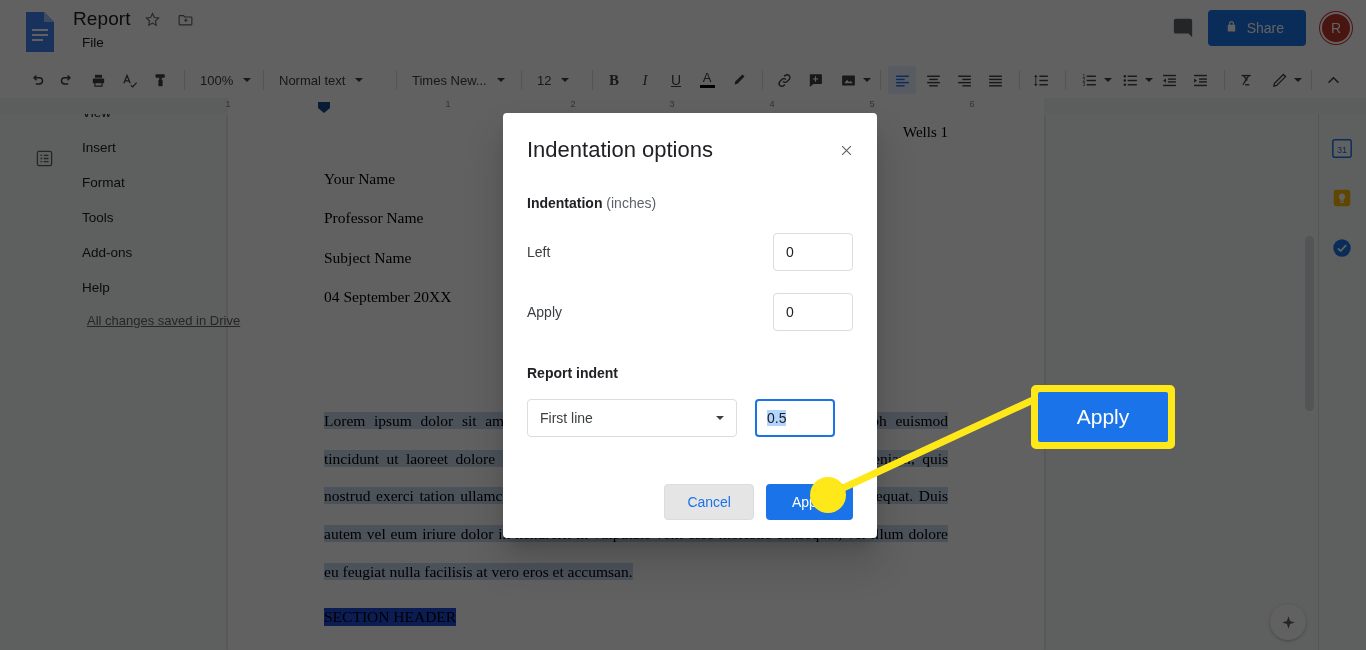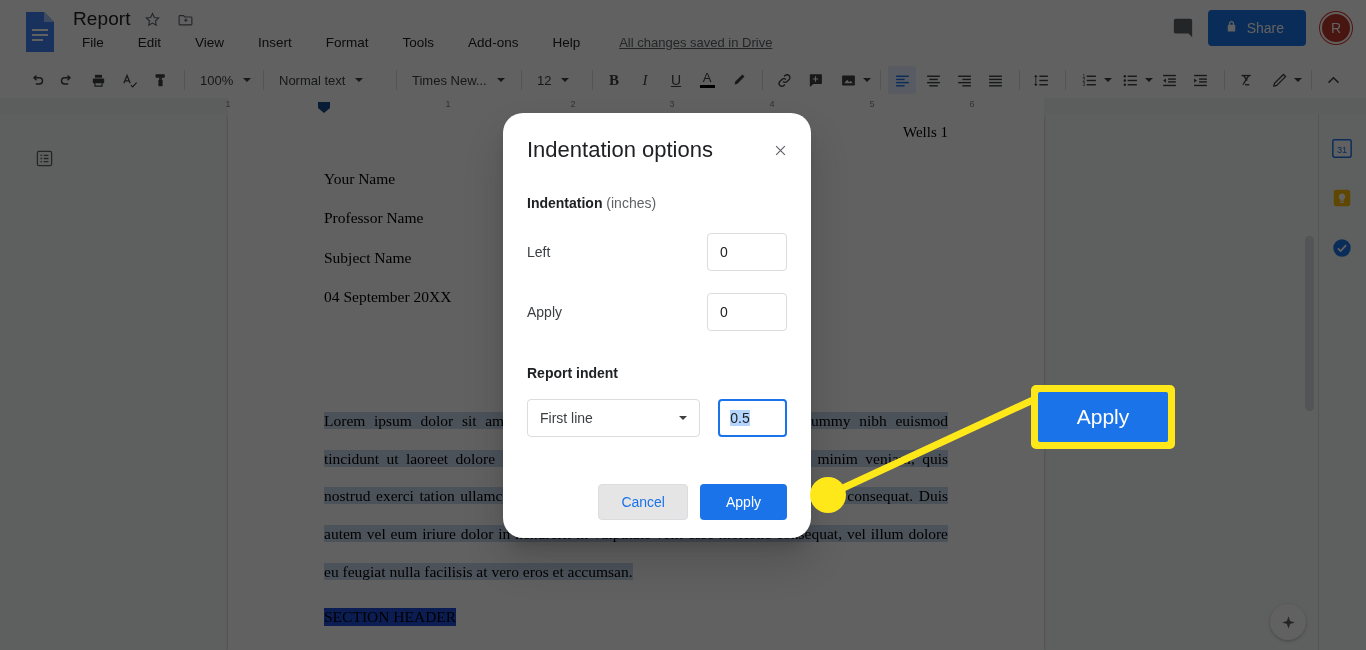--- a/index.html
+++ b/index.html
@@ -19,21 +19,21 @@
     pointer-events: none;
   }
 
   
   .appbar { position:absolute; top:0; left:0; width:1366px; height:62px; background:#fff; z-index:5; }
   .doc-logo { position:absolute; left:22px; top:10px; width:36px; height:44px; }
   .doc-logo svg { display:block; }
   .title-row { position:absolute; left:73px; top:8px; display:flex; align-items:center; gap:11px; }
   .doc-title { font-size:19px; color:#202124; letter-spacing:.1px;text-align:right; }
   .ico-btn { width:22px; height:22px; display:flex; align-items:center; justify-content:center; color:#5f6368; cursor:pointer; }
-  .menubar { position:absolute; left:73px; top:33px; display:flex; align-items:center; gap:16px; }
+  .menubar { position:absolute; left:73px; top:33px; display:flex; align-items:flex-start; gap:16px;flex-direction:column; }
   .menu-item { font-size:13.5px; color:#202124; padding:2px 9px; border-radius:3px; cursor:pointer; }
   .saved-note { font-size:13px; color:#5f6368; margin-left:14px; text-decoration:underline; cursor:pointer; }
 
   .appbar-right { position:absolute; right:14px; top:10px; display:flex; align-items:center; gap:14px; }
   .comment-ico { color:#5f6368; cursor:pointer; display:flex; }
   .share-btn {
     display:flex; align-items:center; gap:8px;
     background:#1a73e8; color:#fff; border:none; border-radius:4px;
     height:36px; padding:0 22px 0 16px; font-size:14px; cursor:pointer;
     font-family:"Liberation Sans", sans-serif;
@@ -87,22 +87,22 @@
     display:flex; align-items:center; justify-content:center; color:#5f6368; z-index:6; cursor:pointer;
   }
 
   
   .siderail { position:absolute; right:0; top:114px; width:48px; height:536px; background:#f8f9fa; border-left:1px solid #e0e0e0; z-index:6;
               display:flex; flex-direction:column; align-items:center; padding-top:22px; gap:26px; }
   .rail-ico { width:24px; height:24px; display:flex; align-items:center; cursor:pointer; }
 
   
   .dialog {
-    position:absolute; left:503px; top:113px; width:308px; height:425px;
-    background:#fff; border-radius:20px; z-index:60;
+    position:absolute; left:503px; top:113px; width:374px; height:425px;
+    background:#fff; border-radius:4px; z-index:60;
     box-shadow:0 11px 15px -7px rgba(0,0,0,.2),0 24px 38px 3px rgba(0,0,0,.14);
     padding:24px;
   }
   .dlg-title { font-size:22px; color:#202124; font-weight:400; }
   .dlg-close { position:absolute; right:18px; top:24px; width:26px; height:26px; display:flex; align-items:center; justify-content:center; color:#5f6368; cursor:pointer; font-size:19px; }
   .dlg-section { margin-top:32px; font-size:14px; color:#202124; font-weight:bold; }
   .dlg-section .unit { font-weight:normal; color:#5f6368; }
   .field-row { display:flex; align-items:center; justify-content:space-between; margin-top:22px; }
   .field-label { font-size:14px; color:#3c4043; }
   .num-input {

